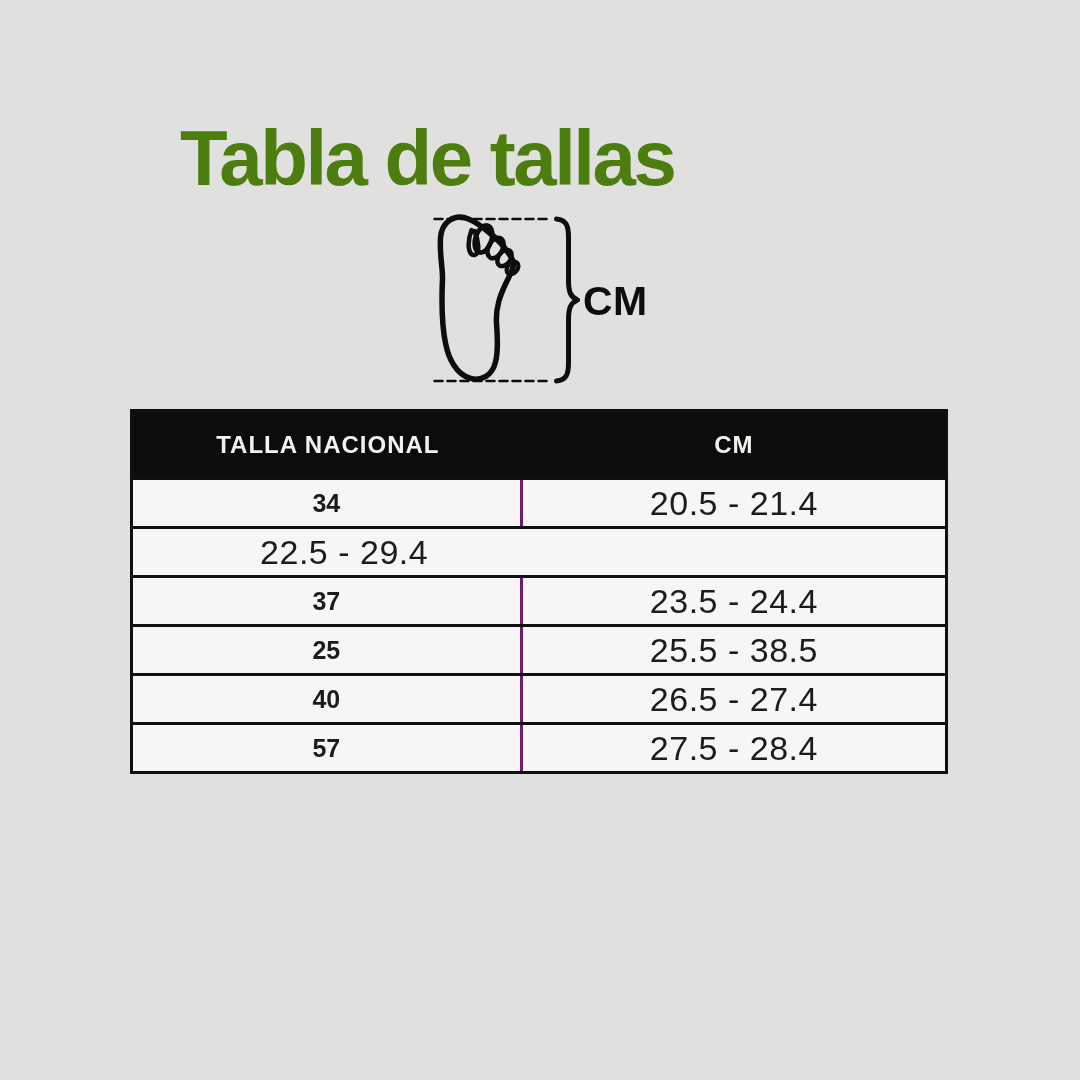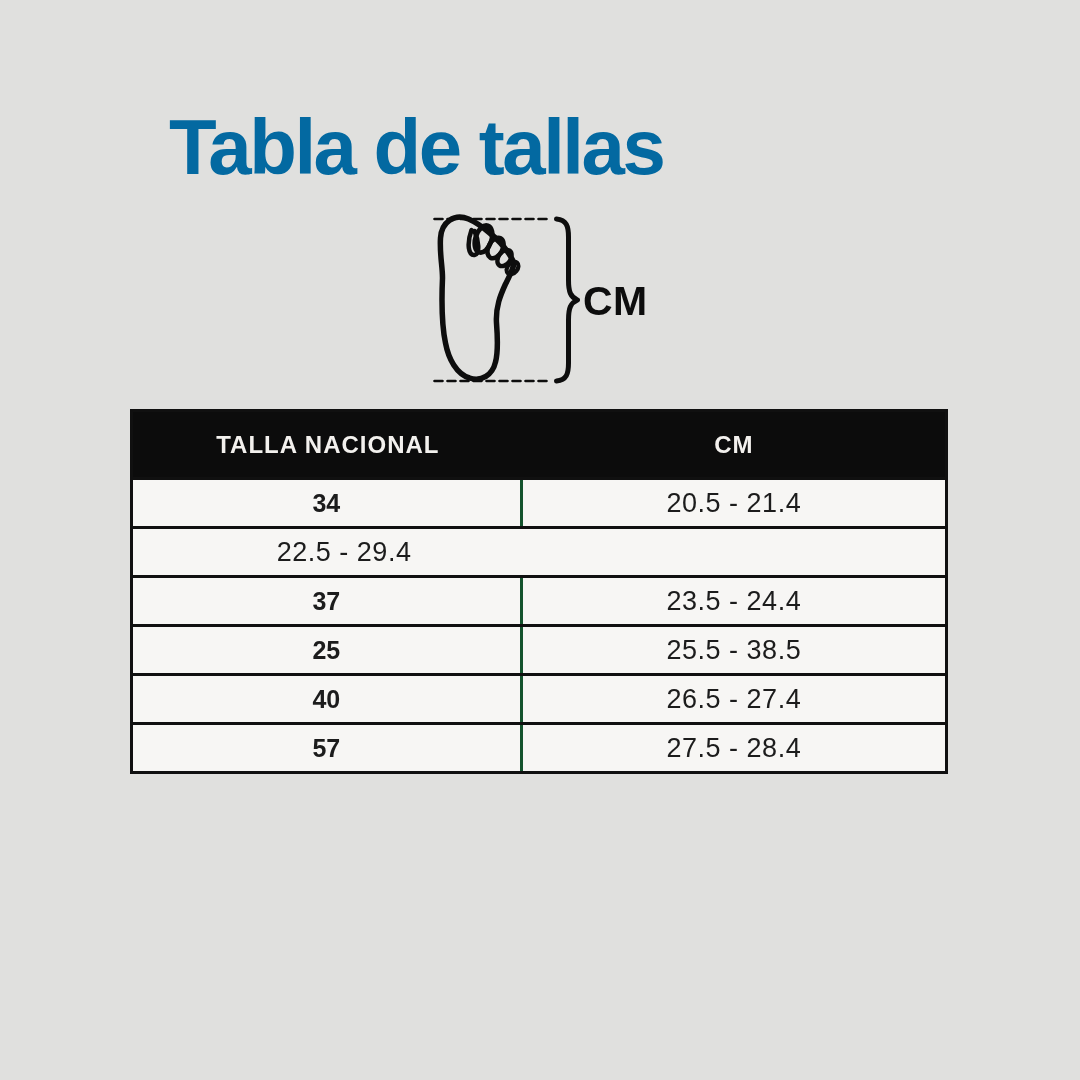--- a/index.html
+++ b/index.html
@@ -8,25 +8,25 @@
     position: relative;
     width: 1080px;
     height: 1080px;
     background: #e0e0de;
     overflow: hidden;
   }
   .page-title {
     position: absolute;
     left: 163px;
     top: 96px;
-    margin: 6px;
+    margin: 17px;
     font-size: 78px;
     font-weight: bold;
     letter-spacing: -2.5px;
-    color: #0369a1;
+    color: #4d7c0f;
   }
   .figure {
     position: absolute;
     left: 420px;
     top: 206px;
     width: 330px;
     height: 190px;
   }
   .figure svg { display: block; }
   .unit-label {
@@ -68,23 +68,23 @@
     background: #f7f6f4;
   }
   .td {
     display: flex;
     align-items: center;
     justify-content: center;
     color: #1c1c1c;
   }
   .col1 { width: 48%; box-sizing: border-box; }
   .col2 { width: 52%; box-sizing: border-box; }
-  .tr .col1 { border-right: 3px solid #14532d; }
+  .tr .col1 { border-right: 3px solid #701a75; }
   .td.size { font-size: 25px; font-weight: bold; }
-  .td.range { font-size: 27px; font-weight: normal; letter-spacing: 0.5px; }
+  .td.range { font-size: 34px; font-weight: normal; letter-spacing: 0.5px; }
 </style>
 </head>
 <body>
 
 <div class="canvas">
 
   <h1 class="page-title">Tabla de tallas</h1>
 
   <div class="figure">
     <svg width="172" height="190" viewBox="0 0 155 190" fill="none" stroke="#0d0d0d" stroke-linecap="round" stroke-linejoin="round">

